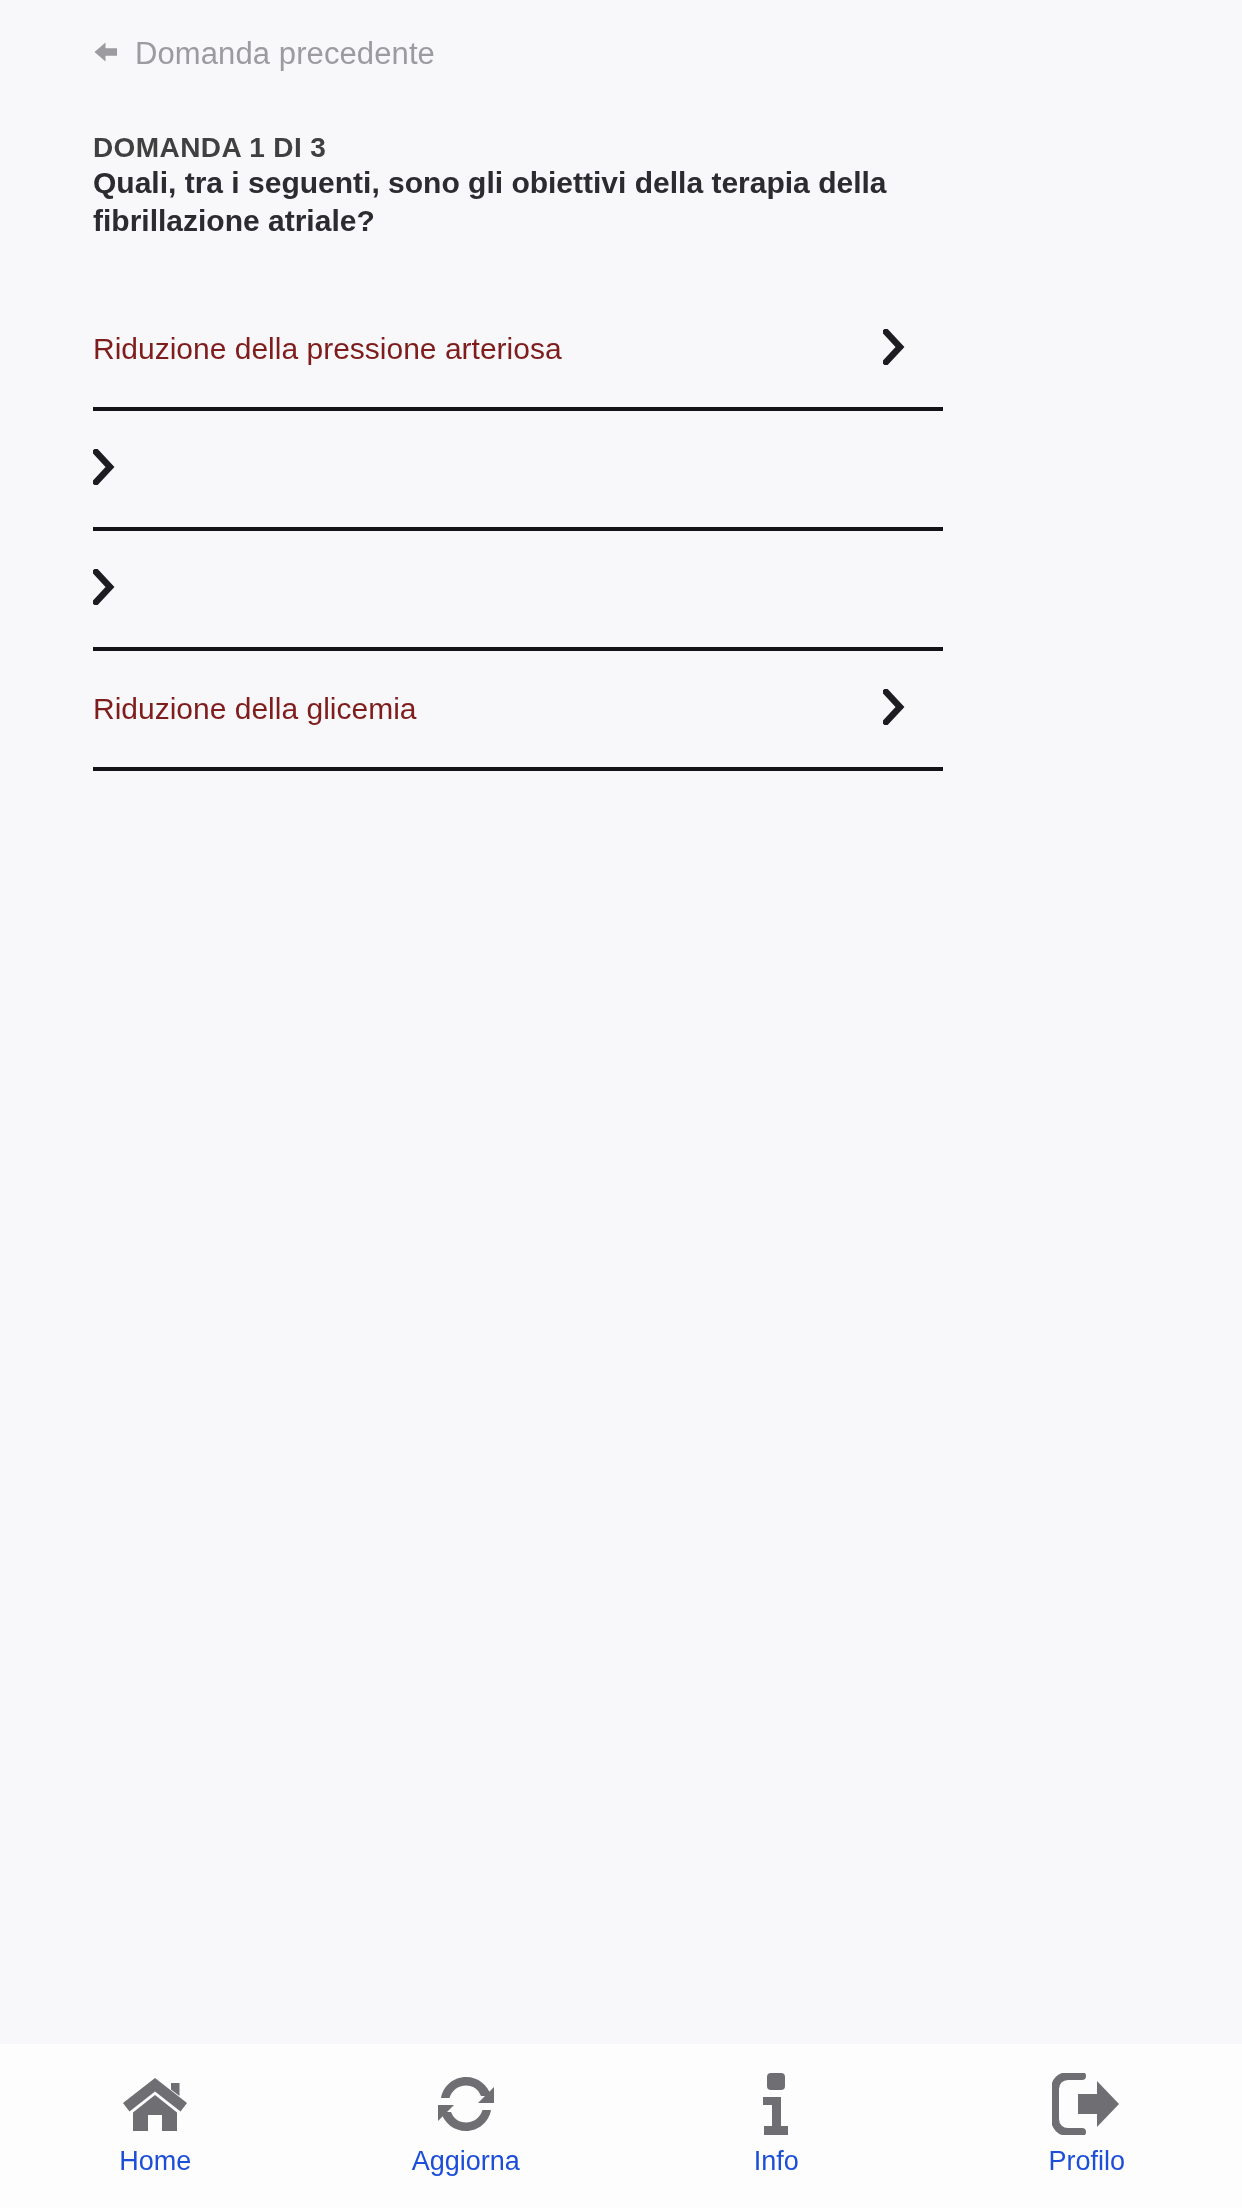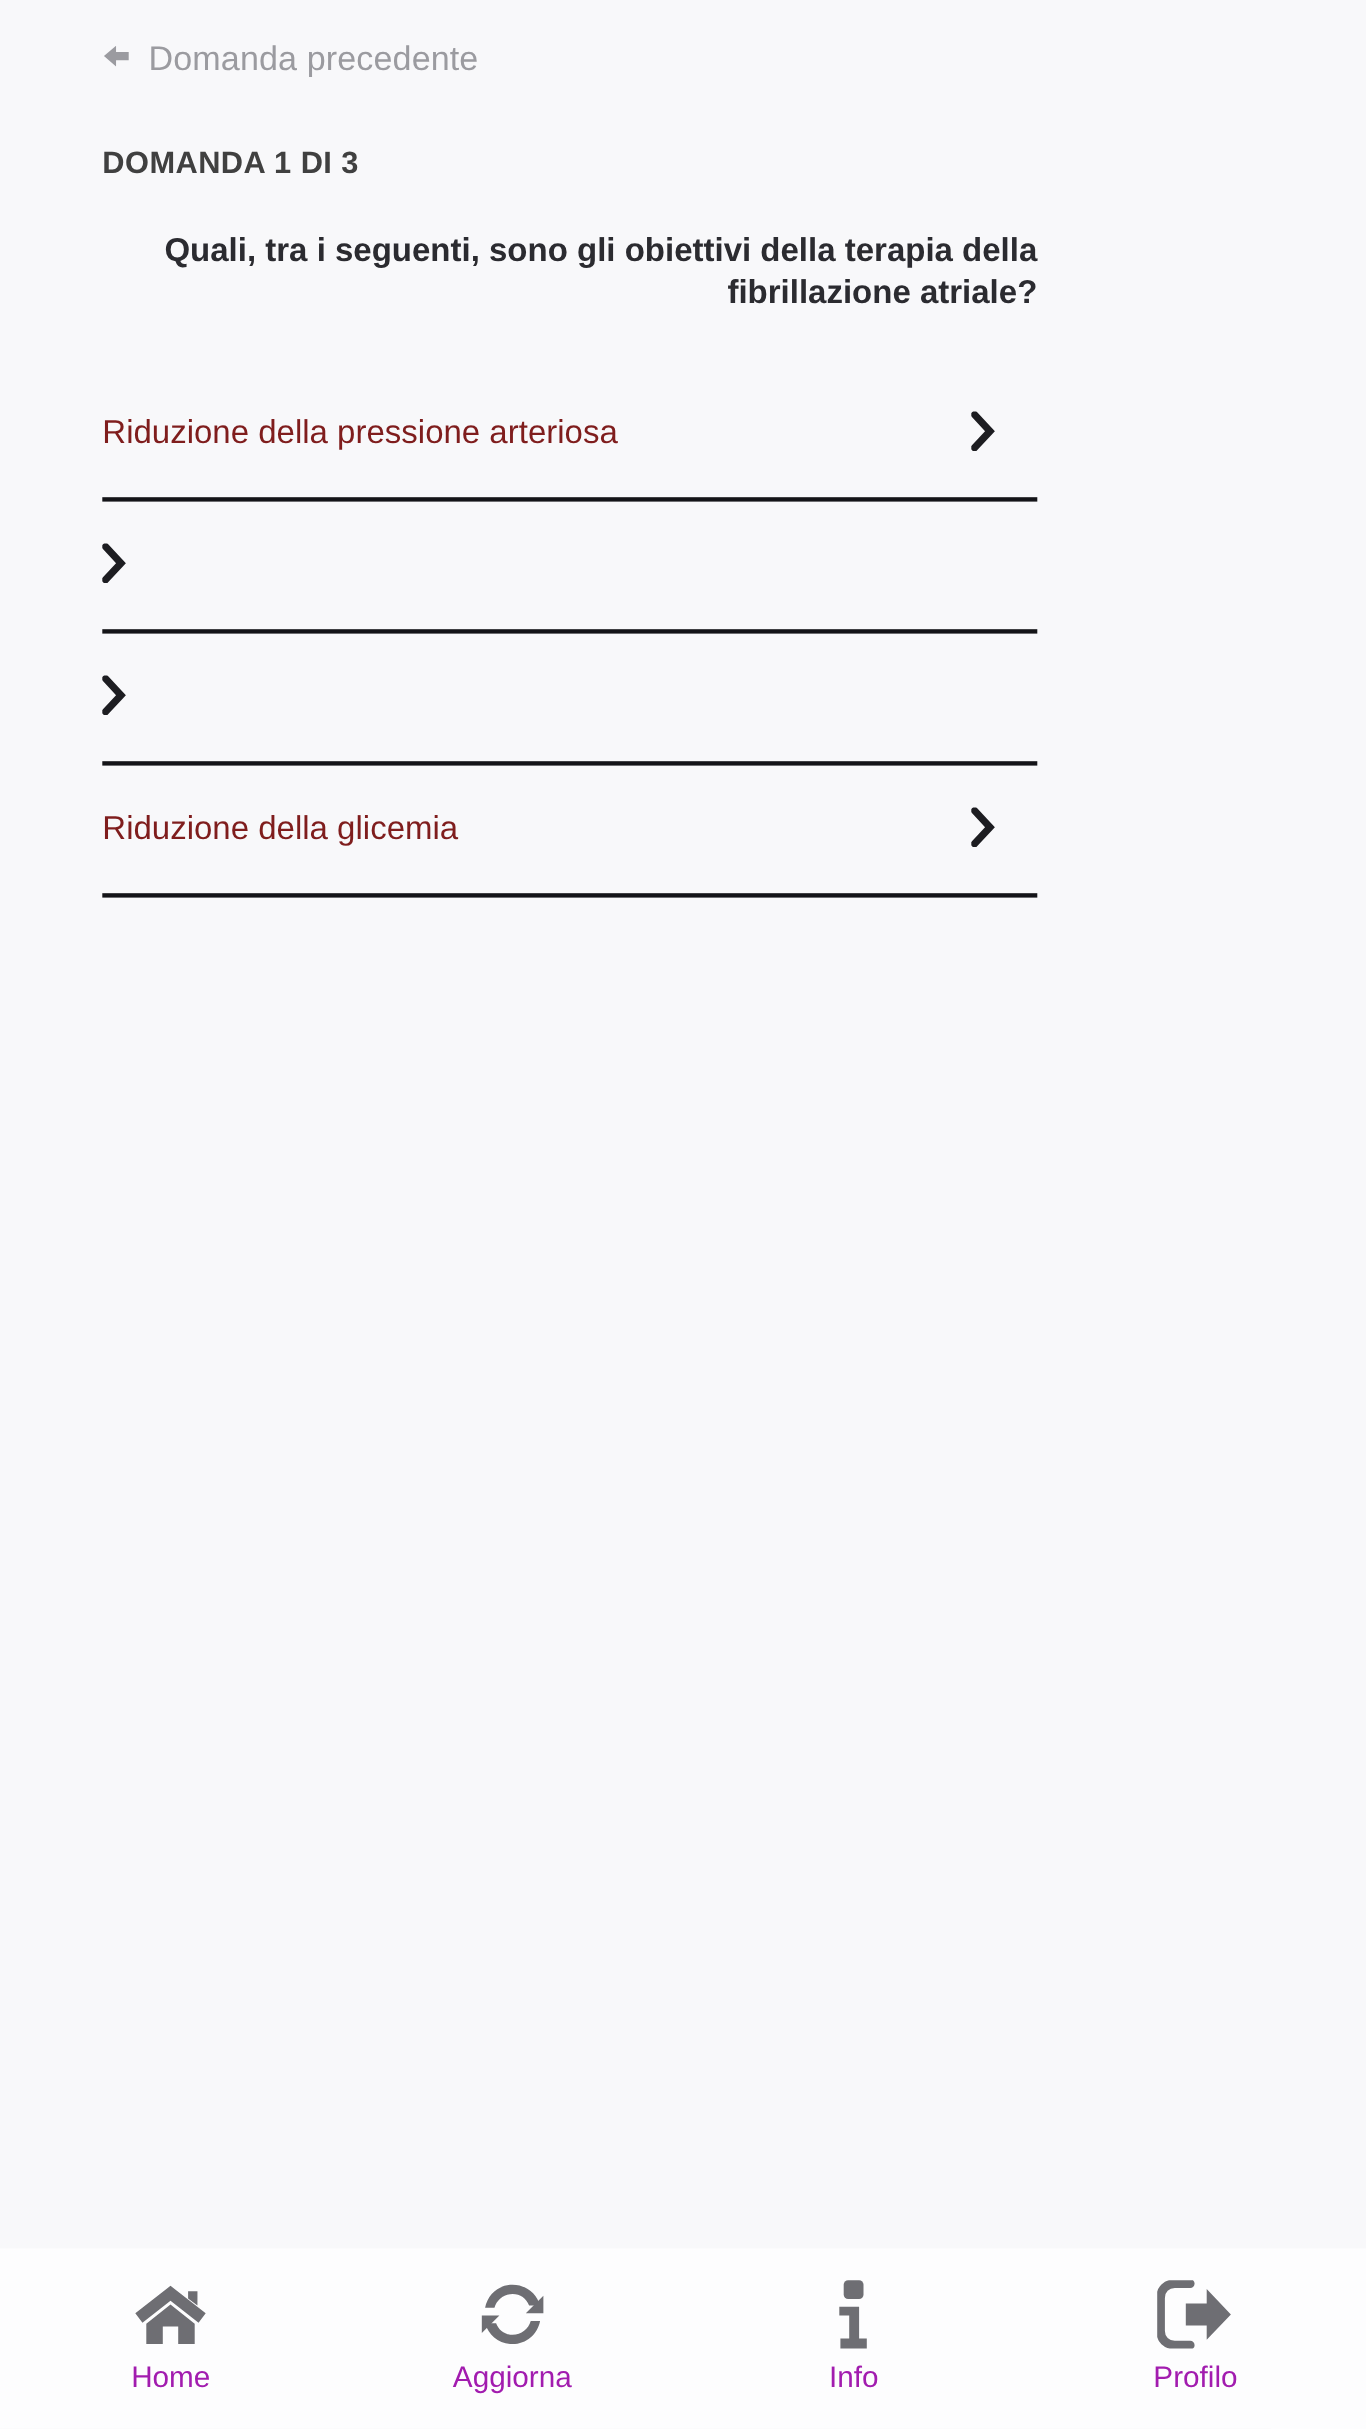--- a/index.html
+++ b/index.html
@@ -36,26 +36,24 @@
   
   .content { padding:0 93px; }
   .q-counter {
     margin-top:63px;
     font-size:28px;
     font-weight:bold;
     color:#404040;
     letter-spacing:0.4px;
   }
   .q-text {
-    margin-top:45px;
     font-size:30px;
     font-weight:bold;
     color:#2b2b30;
     line-height:1.25;
-    text-align:right;
   }
 
   
   .options { margin-top:52px; }
   .option {
     position:relative;
     display:flex; align-items:center;
     justify-content:space-between;
     height:120px;
     cursor:pointer;
@@ -85,21 +83,21 @@
     width:160px;
     cursor:pointer;
   }
   .nav-icon {
     height:76px;
     display:flex; align-items:center; justify-content:center;
   }
   .nav-label {
     margin-top:6px;
     font-size:27px;
-    color:#a21caf;
+    color:#1d4ed8;
     line-height:1;
   }
 </style>
 </head>
 <body>
 
 <div class="screen">
 
   <div class="back-link">
     <span class="back-arrow">

